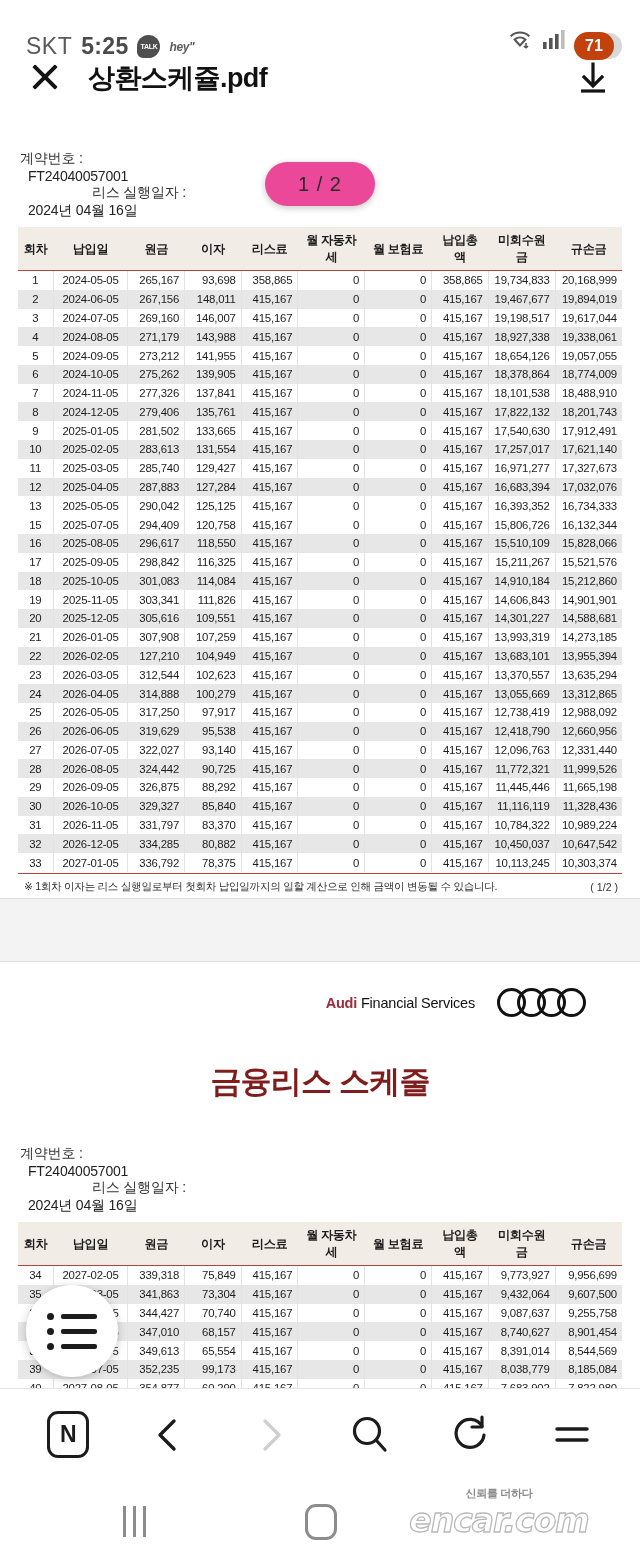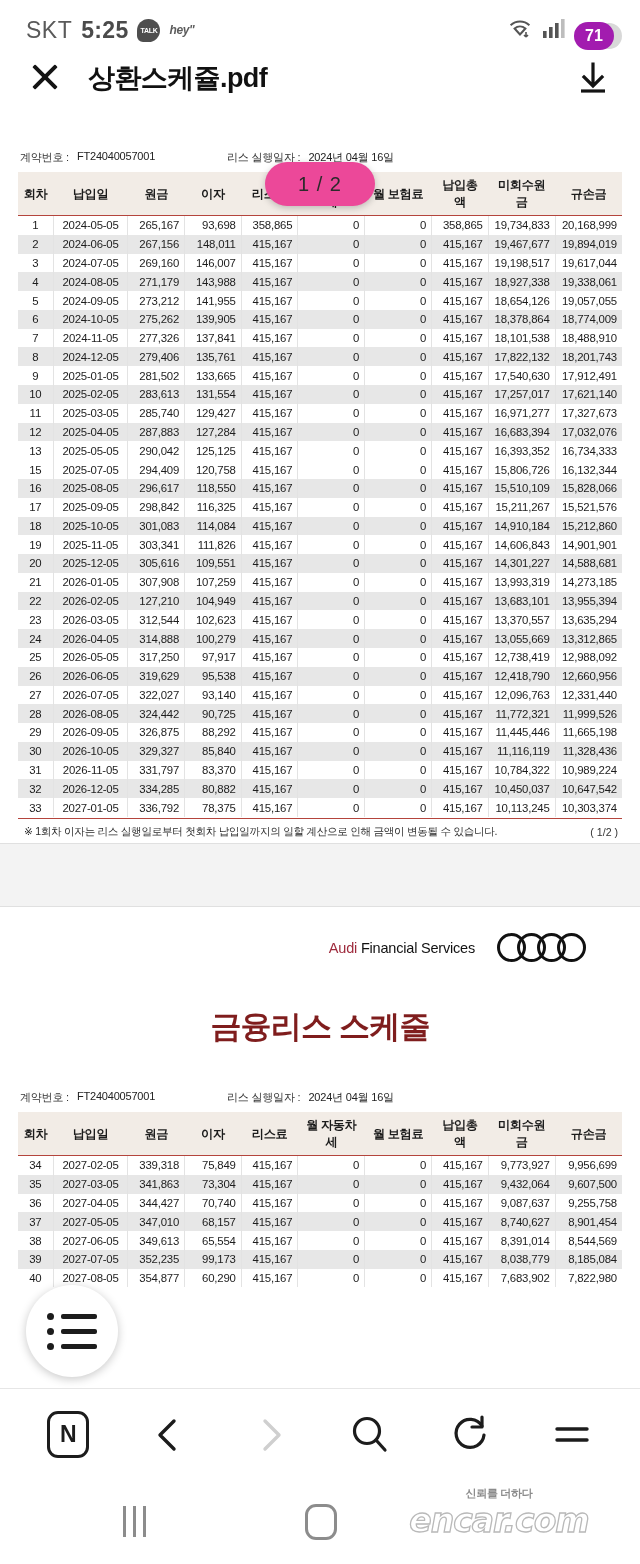--- a/index.html
+++ b/index.html
@@ -7,34 +7,34 @@
     width:640px; height:1564px; overflow:hidden;
     background:#ffffff;
     font-family:"Liberation Sans","DejaVu Sans",sans-serif;
     -webkit-font-smoothing:antialiased;
   }
   #root{ position:relative; width:640px; height:1564px; background:#fff; }
 
   
   .statusbar{
     position:absolute; left:0; top:0; width:640px; height:60px;
-    display:flex; align-items:center; padding:0 26px;
+    display:flex; align-items:flex-end; padding:0 26px;
   }
   .sb-left{ display:flex; align-items:center; gap:9px; }
   .sb-carrier{ font-size:23px; color:#5a5a5a; letter-spacing:.5px; font-weight:400;}
   .sb-clock{ font-size:23px; color:#4b4b4b; font-weight:600; letter-spacing:.3px;}
   .talk-badge{
     width:23px; height:23px; border-radius:50% 50% 50% 6px; background:#4e4e4e;
     display:flex;align-items:center;justify-content:center;
     font-size:7px;color:#fff;font-weight:bold;letter-spacing:-.3px;
   }
   .hey{ font-size:12px; color:#5c5c5c; font-weight:bold; font-style:italic; letter-spacing:-.4px;}
   .sb-right{ margin-left:auto; display:flex; align-items:center; gap:8px; }
   .batt{
-    min-width:40px;height:28px;border-radius:14px;background:#a21caf;color:#fff;
+    min-width:40px;height:28px;border-radius:14px;background:#c2410c;color:#fff;
     display:flex;align-items:center;justify-content:center;
     font-size:16px;font-weight:bold;padding:0 9px;
     box-shadow:9px 0 0 -1px #d8d8d8;
     margin-top:11px;
   }
 
   
   .appbar{
     position:absolute; left:0; top:60px; width:640px; height:82px;
     display:flex; align-items:flex-start; padding:0 28px;
@@ -49,22 +49,23 @@
   .doc-title{
     margin-left:26px; font-size:27px; font-weight:bold; color:#111;
     letter-spacing:-.6px; white-space:nowrap;
   }
   .dl-btn{ margin-left:auto; width:38px;height:38px;position:relative;cursor:pointer;}
 
   
   .doc{ position:absolute; left:0; top:142px; width:640px; }
   .page{ background:#fff; padding:0 18px; position:relative;}
   .meta{
-    display:flex; font-size:11px; color:#3b3b3b; padding:8px 2px 7px 2px;
+    display:flex; font-size:14px; color:#3b3b3b; padding:8px 2px 7px 2px;
     letter-spacing:-.2px;
+    flex-direction:column;
   }
   .meta .m-label{ color:#333; }
   .meta .m-val{ margin-left:8px; color:#222; }
   .meta .m2{ margin-left:72px; }
 
   table.sched{
     width:100%; border-collapse:collapse; table-layout:fixed;
     font-size:11.4px; color:#1d1d1d;
   }
   table.sched th{
@@ -93,21 +94,21 @@
   .note .pg{ margin-left:auto; font-size:10.6px; color:#333; letter-spacing:0; }
 
   .page-gap{ height:62px; background:#f3f3f3; }
   .gap-line{ height:1px; background:#e0e0e0; }
 
   .brandrow{
     display:flex; align-items:center; justify-content:flex-end;
     padding:26px 36px 0 0; gap:22px;
   }
   .brandtext{ font-size:14.5px; letter-spacing:-.2px; }
-  .brandtext b{ color:#9e2a3c; font-weight:normal; }
+  .brandtext b{ color:#9e2a3c; font-weight:bold; }
   .brandtext span{ color:#111; }
   .rings{ display:flex; align-items:center; }
   .ring{
     width:29px;height:29px;border:3.4px solid #111;border-radius:50%;
     margin-left:-9px;
   }
   .ring:first-child{ margin-left:0; }
 
   .doctitle{
     text-align:center; font-size:31px; font-weight:bold; color:#7f1d1d;

